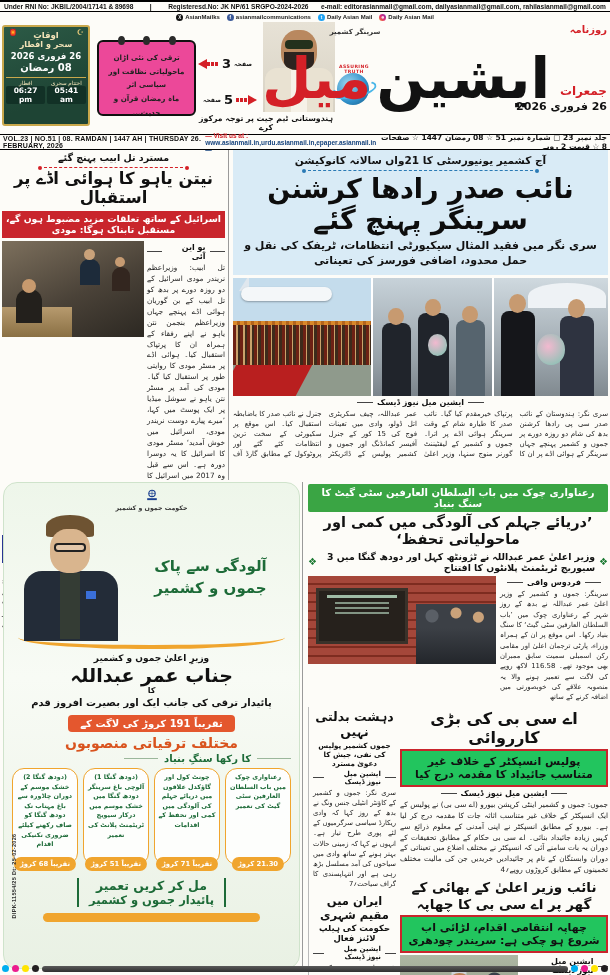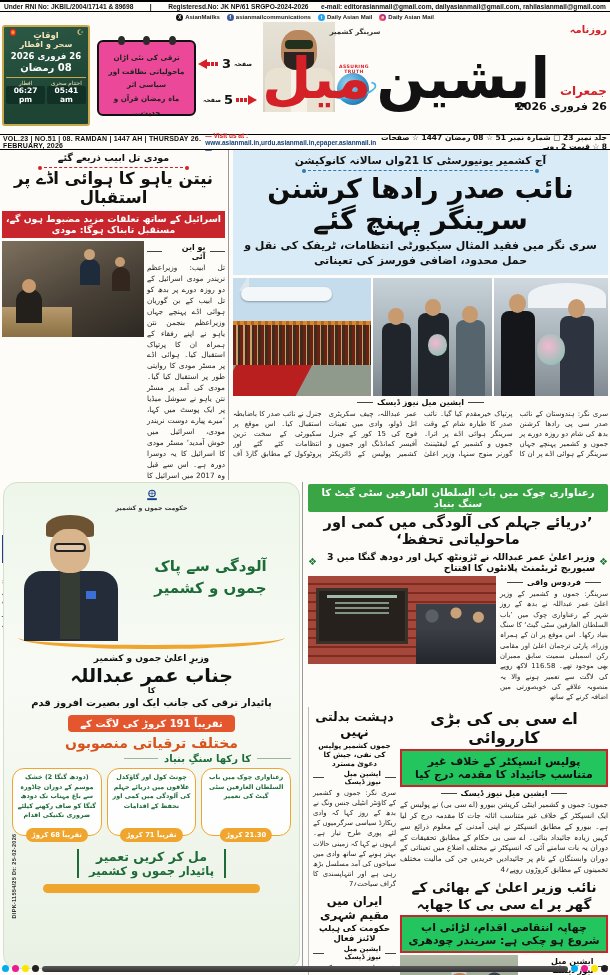--- a/index.html
+++ b/index.html
@@ -353,20 +353,21 @@
       </span>
     </div>
 
     <div class="cricketer">
       <div class="cr-jacket"></div>
       <div class="cr-shirt"></div>
       <div class="cr-head"></div>
       <div class="cr-glass"></div>
       <div class="cr-beard"></div>
     </div>
+    <div class="cricket-cap">ہندوستانی ٹیم جیت پر توجہ مرکوز کرے</div>
 
     <div class="mast-place">سرینگر کشمیر</div>
     <div class="globe">
       <div class="slogan">ASSURING TRUTH</div>
       <div class="sphere"></div>
       <div class="swoosh"></div>
     </div>
 
     <div class="mast-title">
       <span class="tb">ایشین</span>
@@ -383,21 +384,21 @@
     <span class="visit latin">
       <span class="vl">— Visit us at :</span>
       <span class="vu">www.asianmail.in,urdu.asianmail.in,epaper.asianmail.in —</span>
     </span>
     <span class="ur urdu">جلد نمبر 23 ▢ شمارہ نمبر 51 ☆ 08 رمضان 1447 ☆ صفحات 8 ☆ قیمت 2 روپے</span>
   </div>
 
   <div class="rowA">
 
     <div class="colL">
-      <div class="kicker urdu">مودی تل ابیب ذریعے گئے</div>
+      <div class="kicker urdu">مسترد تل ابیب پہنچ گئے</div>
       <div class="krule">
           <i></i>
           <b></b>
         </div>
       <div class="hl-modi urdu">نیتن یاہو کا ہوائی اڈے پر استقبال</div>
       <div class="bar-red urdu">اسرائیل کے ساتھ تعلقات مزید مضبوط ہوں گے، مستقبل تابناک ہوگا: مودی</div>
       <div class="modi-row">
         <div class="photo-modi">
           <div class="pm-desk"></div>
           <div class="pm-fig1"></div>
@@ -504,20 +505,24 @@
         <div class="ad-cards">
           <div class="ad-card">
             <span>رعناواری چوک میں باب السلطان العارفین سٹی گیٹ کی تعمیر</span>
             <span class="ad-cost">21.30 کروڑ</span>
           </div>
           <div class="ad-card">
             <span>چونٹ کول اور گاؤکدل علاقوں میں دریائے جہلم کی آلودگی میں کمی اور تحفظ کے اقدامات</span>
             <span class="ad-cost">تقریباً 71 کروڑ</span>
           </div>
           <div class="ad-card">
+            <span>(دودھ گنگا 1) آلوچی باغ سرینگر دودھ گنگا میں خشک موسم میں درکار سیویج ٹریٹمنٹ پلانٹ کی تعمیر</span>
+            <span class="ad-cost">تقریباً 51 کروڑ</span>
+          </div>
+          <div class="ad-card">
             <span>(دودھ گنگا 2) خشک موسم کے دوران چاڈورہ سے باغ مہتاب تک دودھ گنگا کو صاف رکھنے کیلئے ضروری تکنیکی اقدام</span>
             <span class="ad-cost">تقریباً 68 کروڑ</span>
           </div>
         </div>
         <div class="ad-footer">
           <div class="ad-f1">مل کر کریں تعمیر</div>
           <div class="ad-f2">پائیدار جموں و کشمیر</div>
         </div>
         <div class="ad-swoosh"></div>
       </div>

